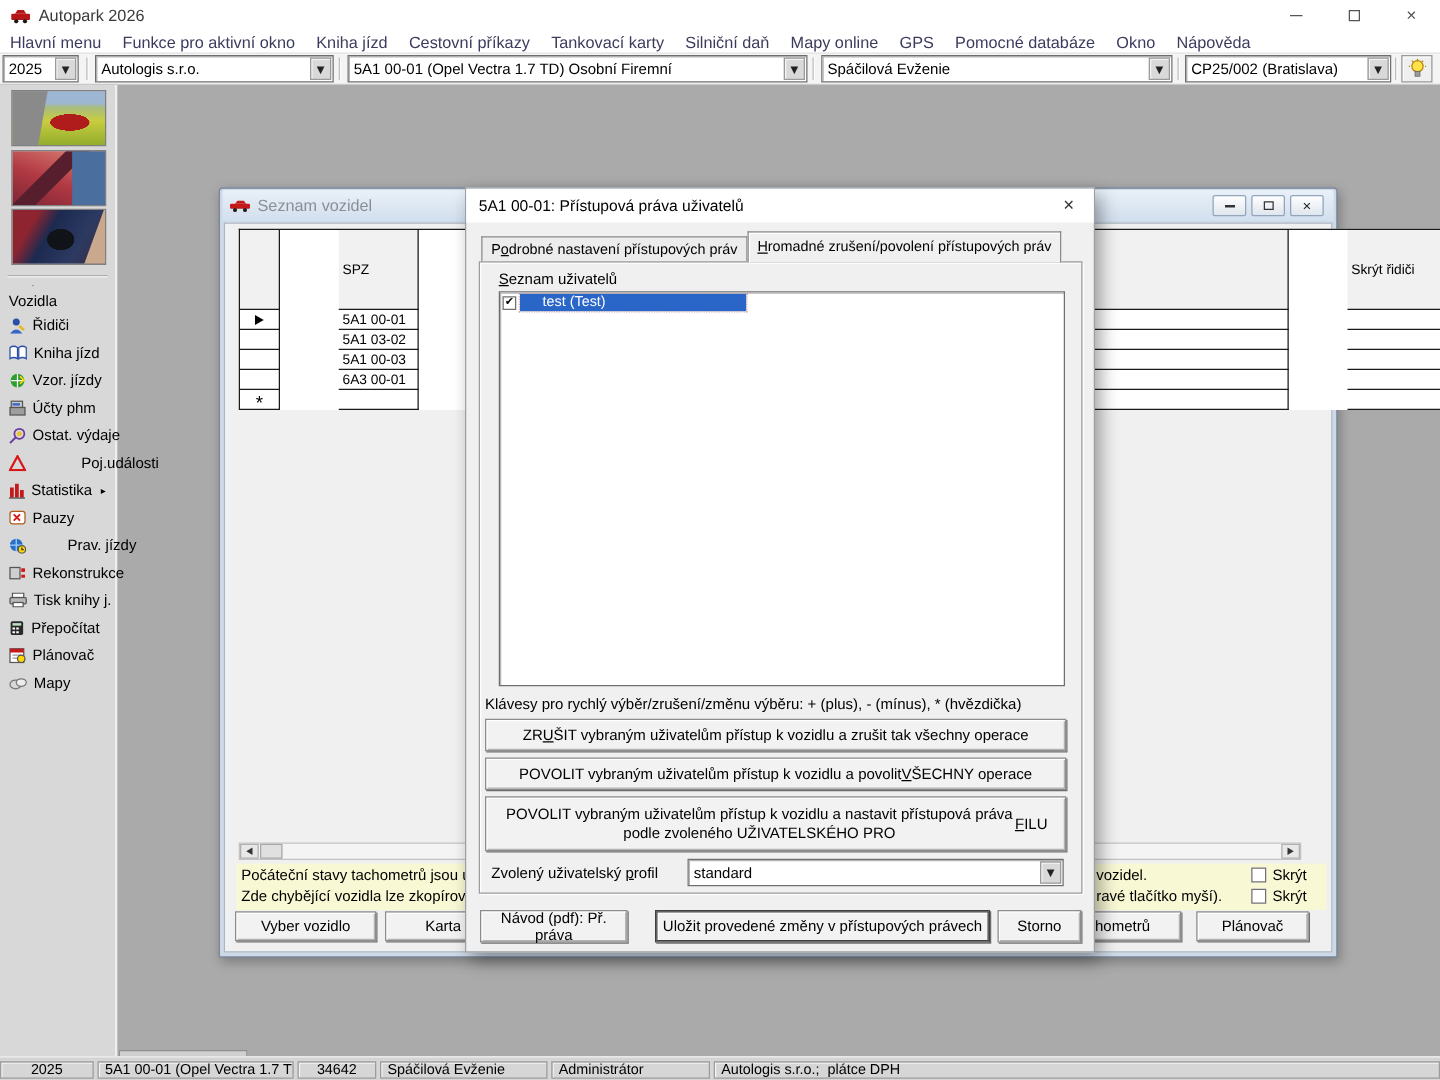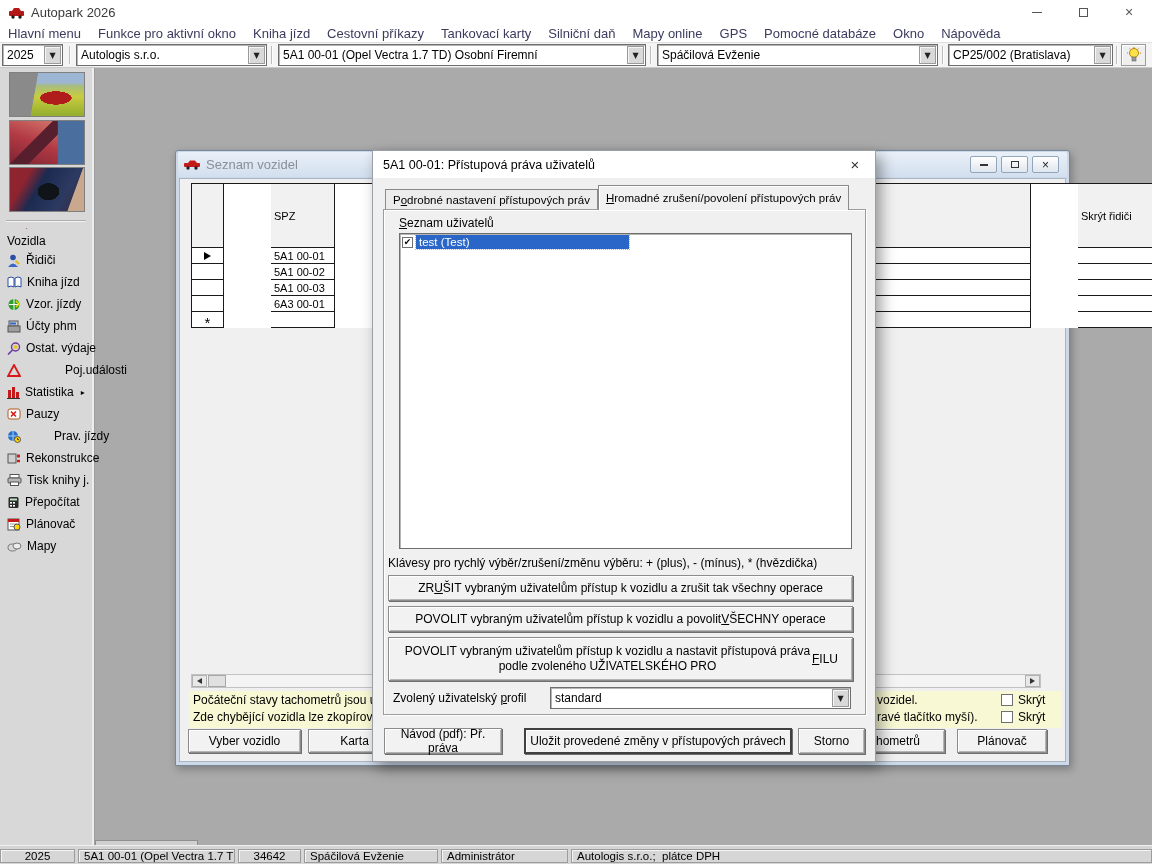--- a/index.html
+++ b/index.html
@@ -113,21 +113,21 @@
   .tab{border:1px solid #8a8a8a;border-bottom:none;background:#f0f0f0;font-size:11.5px;padding:0 7px;
     display:flex;align-items:center;}
   .tab-inactive{height:21px;background:#ececec;}
   .tab-active{height:25px;position:relative;z-index:3;box-shadow:inset 1px 1px 0 #fff;}
   .dlg-panel{position:absolute;left:10px;top:58px;width:483px;height:506px;
     border:1px solid #9c9c9c;box-shadow:inset 1px 1px 0 #ffffff, 1px 1px 0 #ffffff;background:#f0f0f0;}
   .list-label{position:absolute;left:15px;top:6px;font-size:12px;}
   .listbox{position:absolute;left:15px;top:23px;width:453px;height:316px;background:#fff;
     border:1px solid #6e6e6e;box-shadow:inset 1px 1px 0 #b5b5b5;overflow:hidden;}
   .list-item{display:flex;align-items:center;height:16px;padding-left:2px;gap:3px;}
-  .sel-span{background:#2a65c8;color:#fff;font-size:11.5px;height:14px;line-height:14px;padding:0 3px;width:213px;
+  .sel-span{background:#2a65c8;color:#fff;font-size:11.5px;height:14px;line-height:14px;padding:0 18px;width:181px;
     outline:1px dotted #caa;}
   .keys-hint{position:absolute;left:4px;top:346px;font-size:12px;white-space:nowrap;}
   .bigbtn{position:absolute;left:4px;width:465px;font-size:12px;line-height:1.25;}
   .profile-label{position:absolute;left:9px;top:481px;font-size:12px;}
   .profile-combo{position:absolute;left:166px;top:477px;width:301px;height:22px;}
   .dlg-bottom .btn95{position:absolute;top:577px;height:26px;}
 
   
   .prestrip{left:0;top:845px;width:1152px;height:3px;background:#d4d4d4;border-top:1px solid #efefef;}
   .mini-box{left:95px;top:840px;width:103px;height:7px;background:#d0d0d0;border:1px solid #8f8f8f;}
@@ -381,21 +381,21 @@
         <div class="vrow">
           <div class="vcell c0">
               <span class="tri-right"></span>
             </div>
           <div class="vcell c1">5A1 00-01</div>
           <div class="vcell c2">Opel Vectra 1.7 T</div>
           <div class="vcell c3"></div>
         </div>
         <div class="vrow">
           <div class="vcell c0"></div>
-          <div class="vcell c1">5A1 00-02</div>
+          <div class="vcell c1">5A1 03-02</div>
           <div class="vcell c2">Škoda Felicia GL</div>
           <div class="vcell c3"></div>
         </div>
         <div class="vrow">
           <div class="vcell c0"></div>
           <div class="vcell c1">5A1 00-03</div>
           <div class="vcell c2">Lamborghini Diab</div>
           <div class="vcell c3"></div>
         </div>
         <div class="vrow">

